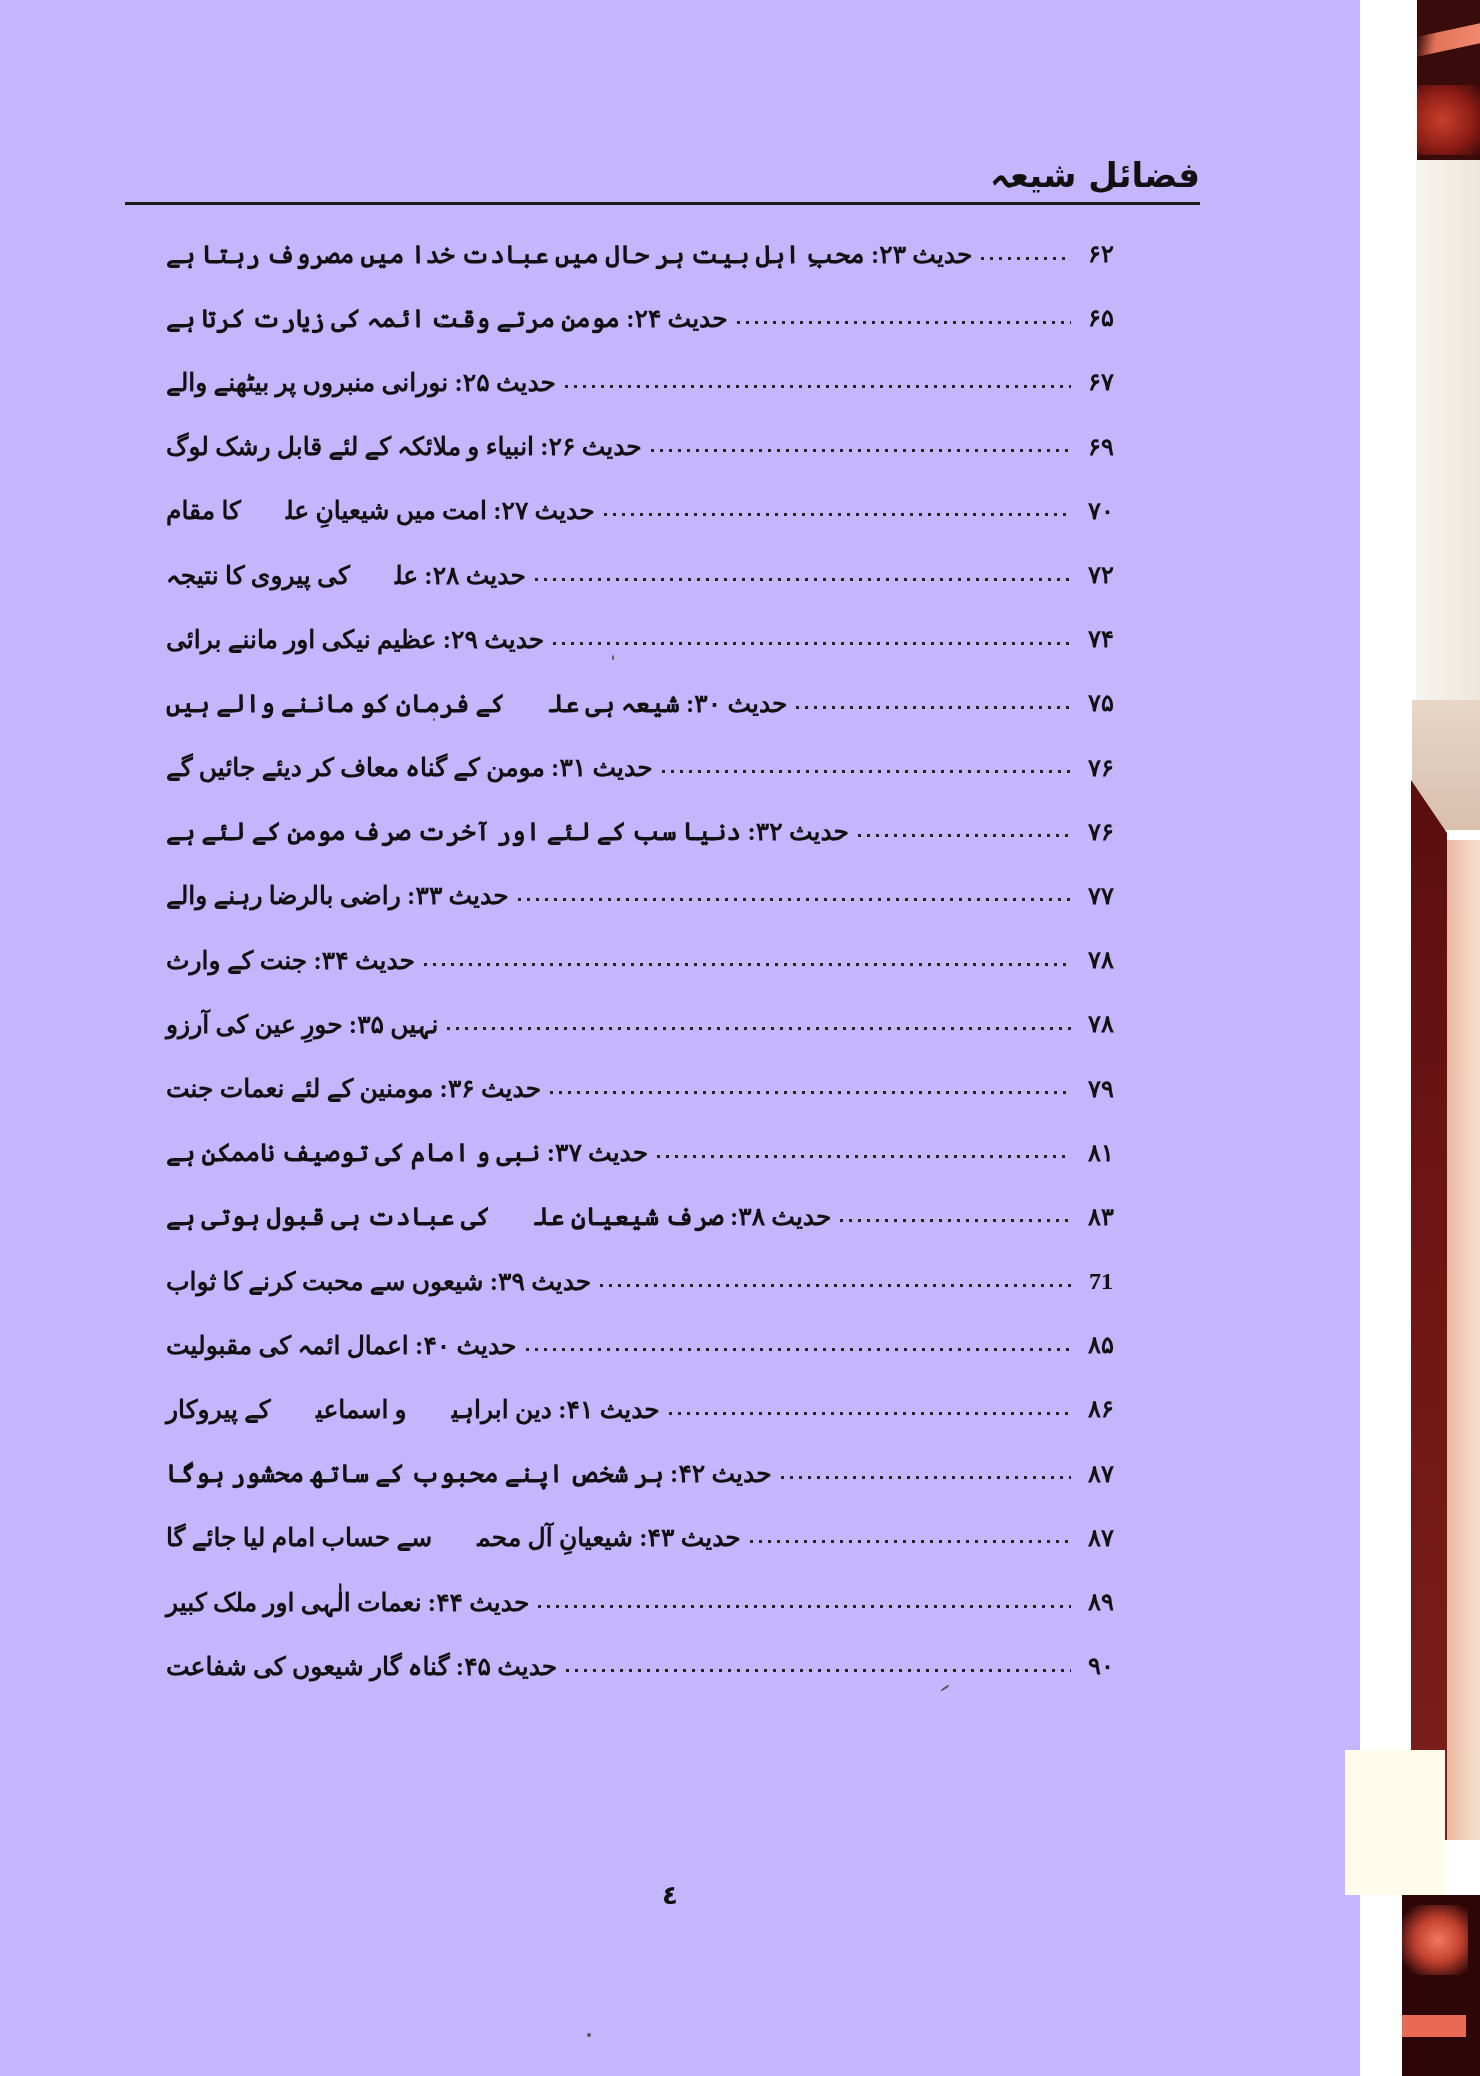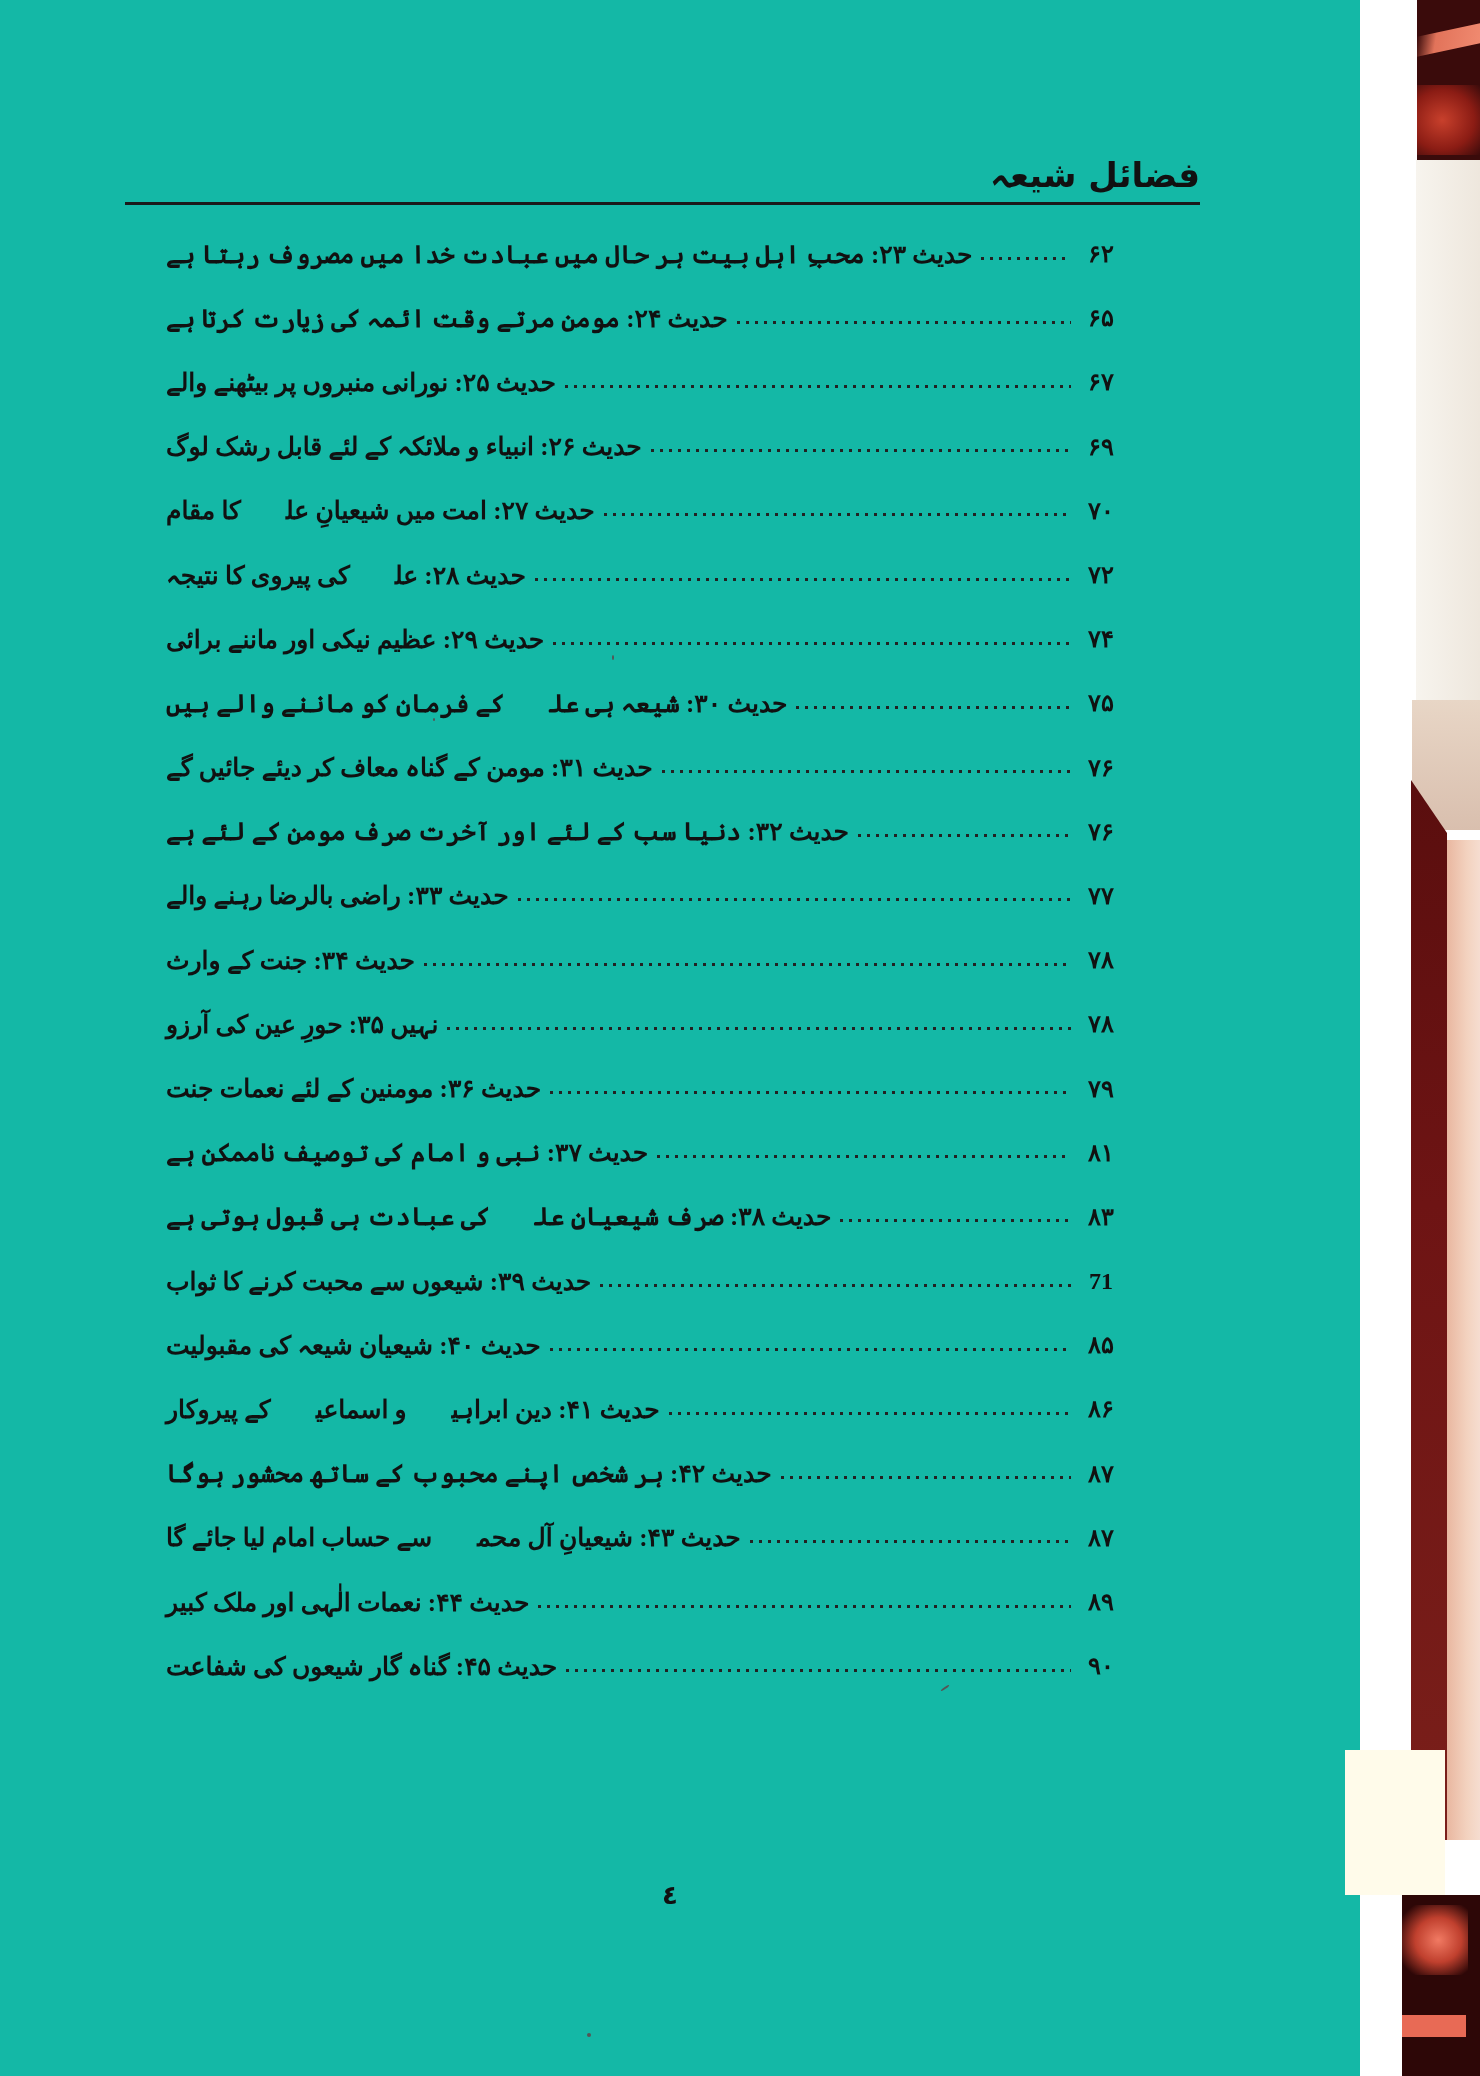--- a/index.html
+++ b/index.html
@@ -4,21 +4,21 @@
 <style>
   html, body { margin:0; padding:0; }
   body {
     width:1480px; height:2076px; position:relative; overflow:hidden;
     background:#ffffff;
     font-family:"DejaVu Sans", sans-serif;
     color:#111;
   }
   .page {
     position:absolute; left:0; top:0; width:1360px; height:2076px;
-    background:#14b8a6;
+    background:#c4b5fd;
   }
   .header {
     position:absolute; left:125px; top:150px; width:1075px; height:56px;
     direction:rtl;
   }
   .header-title {
     position:absolute; right:0; top:0;
     font-family:"DejaVu Sans", sans-serif; font-weight:bold;
     font-size:34px; line-height:50px; color:#111;
   }
@@ -189,21 +189,21 @@
         <span class="toc-label">حدیث ۳۸: صرف شیعیانِ علیؑ کی عبادت ہی قبول ہوتی ہے</span>
         <span class="toc-leader"></span>
         <span class="toc-page">۸۳</span>
       </div>
     <div class="toc-row">
         <span class="toc-label">حدیث ۳۹: شیعوں سے محبت کرنے کا ثواب</span>
         <span class="toc-leader"></span>
         <span class="toc-page">71</span>
       </div>
     <div class="toc-row">
-        <span class="toc-label">حدیث ۴۰: شیعیان شیعہ کی مقبولیت</span>
+        <span class="toc-label">حدیث ۴۰: اعمال ائمہ کی مقبولیت</span>
         <span class="toc-leader"></span>
         <span class="toc-page">۸۵</span>
       </div>
     <div class="toc-row">
         <span class="toc-label">حدیث ۴۱: دین ابراہیمؑ و اسماعیلؑ کے پیروکار</span>
         <span class="toc-leader"></span>
         <span class="toc-page">۸۶</span>
       </div>
     <div class="toc-row">
         <span class="toc-label">حدیث ۴۲: ہر شخص اپنے محبوب کے ساتھ محشور ہوگا</span>

